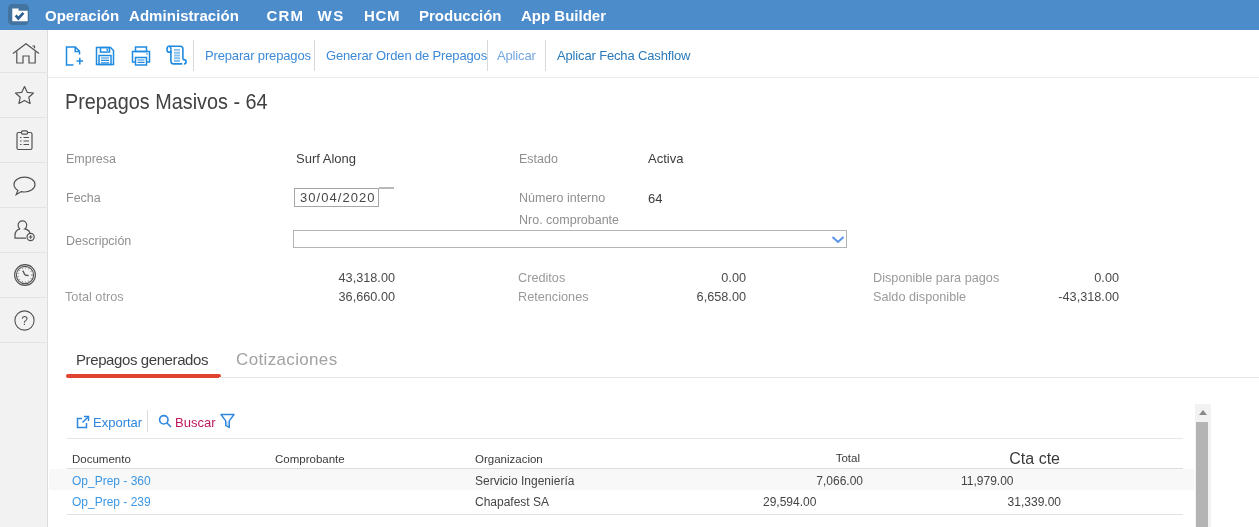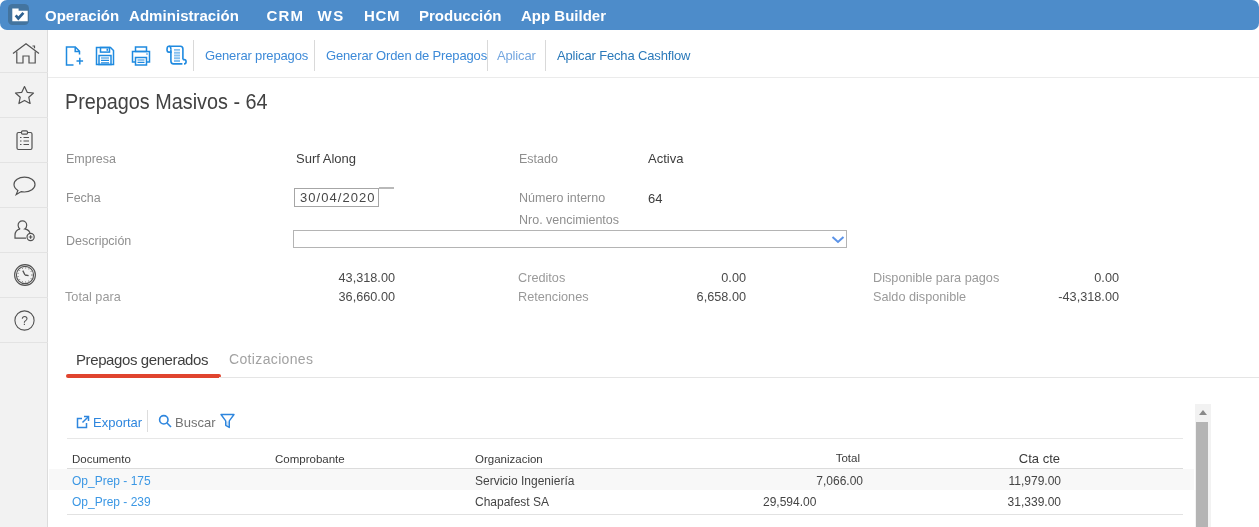--- a/index.html
+++ b/index.html
@@ -1,20 +1,20 @@
 <!DOCTYPE html>
 <html><head>
 <meta charset="utf-8">
 <style>
   * { margin:0; padding:0; box-sizing:border-box; }
   html,body { width:1259px; height:527px; background:#fff; font-family:"Liberation Sans", sans-serif; overflow:hidden; }
   .abs { position:absolute; }
   #page { position:relative; width:1259px; height:527px; }
   
-  #topbar { position:absolute; left:0; top:0; width:1259px; height:30px; background:#4d8cca;border-radius:7px; }
+  #topbar { position:absolute; left:0; top:0; width:1259px; height:30px; background:#4d8cca; }
   .menuitem { position:absolute; top:6.5px; color:#fff; font-weight:bold; font-size:15px; line-height:17px; white-space:nowrap; letter-spacing:0.5px; }
   
   #sidebar { position:absolute; left:0; top:30px; width:48px; height:497px; background:#f2f2f2; border-right:1px solid #dcdcdc; }
   .scell { position:absolute; left:0; width:48px; height:45px; border-bottom:1px solid #e3e3e3; }
   .sicon { position:absolute; left:12px; top:10px; }
   
   .tbicon { position:absolute; top:46px; }
   .tbdiv { position:absolute; width:1px; background:#d9d9d9; top:40px; height:31px; }
   .tblink { position:absolute; top:48px; font-size:13px; line-height:15px; color:#3d8ad8; white-space:nowrap; letter-spacing:-0.15px; }
   #tbline { position:absolute; left:48px; top:77px; width:1211px; height:1px; background:#ebebeb; }
@@ -112,21 +112,21 @@
     <path d="M6.5 14 L13.5 14 M6.5 16.3 L13.5 16.3" stroke-width="1.2"></path>
   </svg>
   <svg class="tbicon" style="left:166px;top:45px" width="21" height="21" viewBox="0 0 21 21" fill="none" stroke="#1f8ae0" stroke-width="1.6">
     <path d="M4.9 4.4 C4.9 2.6 4.1 1.3 2.95 1.3 C1.8 1.3 1 2.6 1 4.4 C1 6.1 1.8 7.1 2.95 7.1 L5.6 7.1"></path>
     <path d="M4.9 4.4 L4.9 16 C4.9 17.8 5.9 18.9 7.5 18.9 L16.4 18.9"></path>
     <path d="M2.95 1.3 L14.4 1.3 C15.9 1.3 16.9 2.5 16.9 4.1 L16.9 14.6"></path>
     <path d="M16.9 14.6 L18.1 14.6 C19.2 14.6 20.1 15.5 20.1 16.7 C20.1 17.9 19.2 18.9 18 18.9"></path>
     <path d="M8 4.9 L14 4.9 M8 7.7 L14 7.7 M8 10.5 L14 10.5 M8 13.3 L14 13.3 M8 16 L14 16" stroke="#85c0ef" stroke-width="1.9"></path>
   </svg>
   <div class="tbdiv" style="left:193px"></div>
-  <span class="tblink" style="left:205px">Generar prepagos</span>
+  <span class="tblink" style="left:205px">Preparar prepagos</span>
   <div class="tbdiv" style="left:314px"></div>
   <span class="tblink" style="left:326px">Generar Orden de Prepagos</span>
   <div class="tbdiv" style="left:487px"></div>
   <span class="tblink" style="left:497px;color:#74a7e0">Aplicar</span>
   <div class="tbdiv" style="left:545px"></div>
   <span class="tblink" style="left:557px;color:#2a79ba">Aplicar Fecha Cashflow</span>
   <div id="tbline"></div>
 
   <div class="abs" style="left:65px;top:90px;font-size:22px;color:#424242;line-height:24px;transform:scaleX(0.9);transform-origin:0 0;white-space:nowrap">Prepagos Masivos - 64</div>
 
@@ -134,74 +134,74 @@
   <span class="val" style="left:296px;top:151.5px">Surf Along</span>
   <span class="lbl" style="left:519px;top:151.5px">Estado</span>
   <span class="val" style="left:648px;top:151.5px">Activa</span>
 
   <span class="lbl" style="left:66px;top:191px">Fecha</span>
   <div class="abs" style="left:294px;top:188px;width:85px;height:19px;border:1px solid #a6a6a6;background:#fff"></div>
   <span class="val" style="left:300px;top:191px;font-size:13px;color:#474747;letter-spacing:1.05px">30/04/2020</span>
   <div class="abs" style="left:379px;top:187px;width:15px;height:2px;background:#b9b9b9"></div>
   <span class="lbl" style="left:519px;top:191px">Número interno</span>
   <span class="val" style="left:648px;top:191.5px">64</span>
-  <span class="lbl" style="left:519px;top:212.5px">Nro. vencimientos</span>
+  <span class="lbl" style="left:519px;top:212.5px">Nro. comprobante</span>
 
   <span class="lbl" style="left:66px;top:234px">Descripción</span>
   <div class="abs" style="left:293px;top:230px;width:554px;height:18px;border:1px solid #b4b4b4;background:#fff"></div>
   <svg class="abs" style="left:831px;top:236px" width="14" height="8" viewBox="0 0 14 8" fill="none" stroke="#5b93e8" stroke-width="2">
     <path d="M1.5 1 L7 6 L12.5 1"></path>
   </svg>
 
   <span class="num" style="left:295px;top:270.5px;width:100px">43,318.00</span>
   <span class="sumlbl" style="left:518px;top:270.5px">Creditos</span>
   <span class="num" style="left:646px;top:270.5px;width:100px">0.00</span>
   <span class="sumlbl" style="left:873px;top:270.5px">Disponible para pagos</span>
   <span class="num" style="left:1019px;top:270.5px;width:100px">0.00</span>
-  <span class="sumlbl" style="left:65px;top:289.5px">Total para</span>
+  <span class="sumlbl" style="left:65px;top:289.5px">Total otros</span>
   <span class="num" style="left:295px;top:289.5px;width:100px">36,660.00</span>
   <span class="sumlbl" style="left:518px;top:289.5px">Retenciones</span>
   <span class="num" style="left:646px;top:289.5px;width:100px">6,658.00</span>
   <span class="sumlbl" style="left:873px;top:289.5px">Saldo disponible</span>
   <span class="num" style="left:1019px;top:289.5px;width:100px">-43,318.00</span>
 
   <span class="abs" style="left:76px;top:351px;font-size:15px;color:#3f3f3f;line-height:17px;letter-spacing:-0.4px">Prepagos generados</span>
-  <span class="abs" style="left:229px;top:351px;font-size:14px;color:#a2a2a2;line-height:17px;letter-spacing:0.35px">Cotizaciones</span>
+  <span class="abs" style="left:236px;top:351px;font-size:17px;color:#a2a2a2;line-height:17px;letter-spacing:0.35px">Cotizaciones</span>
   <div class="abs" style="left:65.5px;top:373.5px;width:155px;height:4px;background:#e0442e;border-radius:2px"></div>
   <div class="abs" style="left:219px;top:377px;width:1040px;height:1px;background:#e5e5e5"></div>
 
   <svg class="abs" style="left:76px;top:415px" width="14" height="14" viewBox="0 0 14 14" fill="none" stroke="#2e86de" stroke-width="1.5">
     <path d="M10.5 8 L10.5 12.5 L1.5 12.5 L1.5 3.5 L6 3.5"></path>
     <path d="M8 1.5 L12.5 1.5 L12.5 6"></path>
     <path d="M12.3 1.7 L6.5 7.5"></path>
   </svg>
   <span class="abs" style="left:93px;top:415px;font-size:13px;color:#2e86de;line-height:15px">Exportar</span>
   <div class="abs" style="left:147px;top:410px;width:1px;height:22px;background:#dddddd"></div>
   <svg class="abs" style="left:158px;top:414px" width="14" height="14" viewBox="0 0 14 14" fill="none" stroke="#2e86de" stroke-width="1.6">
     <circle cx="5.8" cy="5.8" r="4.2"></circle>
     <path d="M9 9 L13 13"></path>
   </svg>
-  <span class="abs" style="left:175px;top:415px;font-size:13px;color:#737373;line-height:15px">Buscar</span>
+  <span class="abs" style="left:175px;top:415px;font-size:13px;color:#be185d;line-height:15px">Buscar</span>
   <svg class="abs" style="left:220px;top:413px" width="15" height="17" viewBox="0 0 15 17" fill="none" stroke="#2e86de" stroke-width="1.4">
     <path d="M5.7 8.5 L9.3 8.5 L9.3 14.5 L5.7 12.3 Z" fill="#cfe3f7" stroke="none"></path>
     <path d="M1 1.5 L14 1.5 L9.3 7.8 L9.3 14.5 L5.7 12.3 L5.7 7.8 Z" stroke-linejoin="round"></path>
   </svg>
 
   <div class="abs" style="left:67px;top:438px;width:1116px;height:1px;background:#e7e7e7"></div>
   <span class="abs" style="left:72px;top:453px;font-size:11.5px;color:#3a3a3a;line-height:13px">Documento</span>
   <span class="abs" style="left:275px;top:453px;font-size:11.5px;color:#3a3a3a;line-height:13px">Comprobante</span>
   <span class="abs" style="left:475px;top:453px;font-size:11.5px;color:#3a3a3a;line-height:13px">Organizacion</span>
   <span class="abs" style="left:760px;top:452px;width:100px;font-size:11.5px;color:#3a3a3a;line-height:13px;text-align:right">Total</span>
-  <span class="abs" style="left:960px;top:452px;width:100px;font-size:13px;color:#3a3a3a;line-height:13px;text-align:right">Cta cte</span>
+  <span class="abs" style="left:960px;top:452px;width:100px;font-size:16px;color:#3a3a3a;line-height:13px;text-align:right">Cta cte</span>
   <div class="abs" style="left:67px;top:468px;width:1116px;height:1px;background:#dcdcdc"></div>
   <div class="abs" style="left:49px;top:469px;width:1145px;height:21px;background:#f8f8f8"></div>
-  <span class="abs" style="left:72px;top:474px;font-size:12px;color:#3b97e4;line-height:14px">Op_Prep - 175</span>
+  <span class="abs" style="left:72px;top:474px;font-size:12px;color:#3b97e4;line-height:14px">Op_Prep - 360</span>
   <span class="abs" style="left:475px;top:474px;font-size:12px;color:#444;line-height:14px">Servicio Ingeniería</span>
   <span class="abs" style="left:763px;top:474px;width:100px;font-size:12px;color:#444;line-height:14px;text-align:right">7,066.00</span>
-  <span class="abs" style="left:961px;top:474px;width:100px;font-size:12px;color:#444;line-height:14px;text-align:right">11,979.00</span>
+  <span class="abs" style="left:961px;top:474px;width:100px;font-size:12px;color:#444;line-height:14px;">11,979.00</span>
   <span class="abs" style="left:72px;top:495px;font-size:12px;color:#3b97e4;line-height:14px">Op_Prep - 239</span>
   <span class="abs" style="left:475px;top:495px;font-size:12px;color:#444;line-height:14px">Chapafest SA</span>
   <span class="abs" style="left:763px;top:495px;width:100px;font-size:12px;color:#444;line-height:14px;">29,594.00</span>
   <span class="abs" style="left:961px;top:495px;width:100px;font-size:12px;color:#444;line-height:14px;text-align:right">31,339.00</span>
   <div class="abs" style="left:67px;top:514px;width:1116px;height:1px;background:#e2e2e2"></div>
 
   <div class="abs" style="left:1195px;top:404px;width:16px;height:123px;background:#f2f2f2"></div>
   <svg class="abs" style="left:1199px;top:410px" width="8" height="5" viewBox="0 0 8 5">
       <path d="M0 5 L4 0 L8 5 Z" fill="#8a8a8a"></path>
     </svg>

